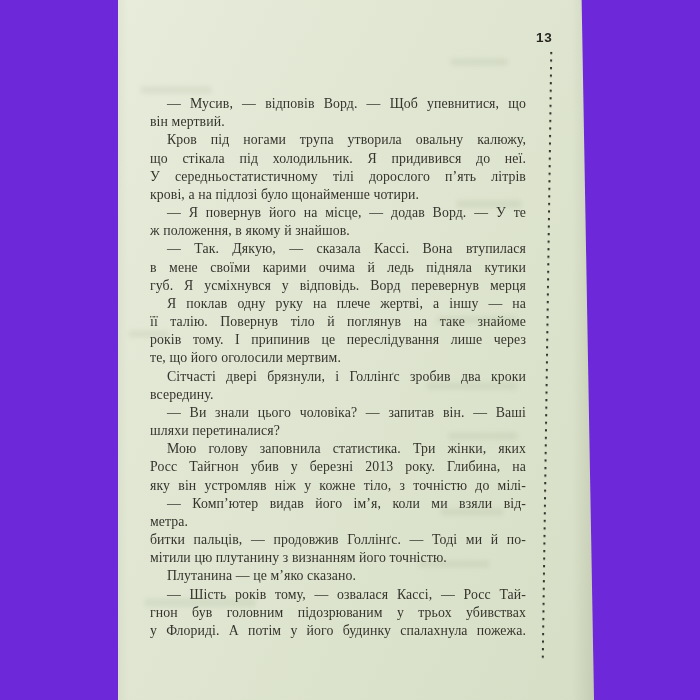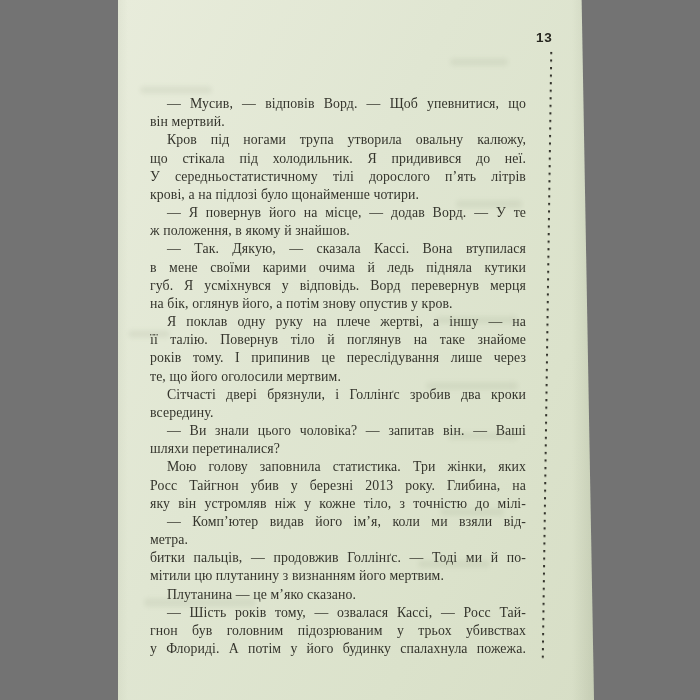--- a/index.html
+++ b/index.html
@@ -3,21 +3,21 @@
 <meta charset="utf-8">
 <style>
   html,body{margin:0;padding:0;}
   body{
     width:700px;height:700px;
     background:#ffffff;
     font-family:"Liberation Serif","DejaVu Serif",serif;
     overflow:hidden;
   }
   .scan{
-    position:relative;width:700px;height:700px;background:#737373;
+    position:relative;width:700px;height:700px;background:#6d28d9;
   }
   .page{
     position:absolute;left:118px;top:0;width:476px;height:700px;
     background:linear-gradient(118deg,#e8ecdb 0%,#e0e6d2 40%,#dbe2cb 75%,#d7dec6 100%);
     clip-path:polygon(0 0,97.4% 0,100% 100%,0 100%);
   }
   .edge-shade{
     position:absolute;right:0;top:0;width:22px;height:100%;
     background:linear-gradient(to right,rgba(80,90,60,0),rgba(80,90,60,0.13));
     pointer-events:none;
@@ -65,36 +65,35 @@
         <div class="line">він мертвий.</div>
         <div class="line indent just">Кров під ногами трупа утворила овальну калюжу,</div>
         <div class="line just">що стікала під холодильник. Я придивився до неї.</div>
         <div class="line just">У середньостатистичному тілі дорослого п’ять літрів</div>
         <div class="line">крові, а на підлозі було щонайменше чотири.</div>
         <div class="line indent just">— Я повернув його на місце, — додав Ворд. — У те</div>
         <div class="line">ж положення, в якому й знайшов.</div>
         <div class="line indent just">— Так. Дякую, — сказала Кассі. Вона втупилася</div>
         <div class="line just">в мене своїми карими очима й ледь підняла кутики</div>
         <div class="line just">губ. Я усміхнувся у відповідь. Ворд перевернув мерця</div>
-        <div class="line">на бік, оглянув його, а потім знову опустив у кров.</div>
         <div class="line indent just">Я поклав одну руку на плече жертві, а іншу — на</div>
         <div class="line just">її талію. Повернув тіло й поглянув на таке знайоме</div>
         <div class="line just">років тому. І припинив це переслідування лише через</div>
         <div class="line">те, що його оголосили мертвим.</div>
         <div class="line indent just">Сітчасті двері брязнули, і Голлінґс зробив два кроки</div>
         <div class="line">всередину.</div>
         <div class="line indent just">— Ви знали цього чоловіка? — запитав він. — Ваші</div>
         <div class="line">шляхи перетиналися?</div>
         <div class="line indent just">Мою голову заповнила статистика. Три жінки, яких</div>
         <div class="line just">Росс Тайгнон убив у березні 2013 року. Глибина, на</div>
         <div class="line just">яку він устромляв ніж у кожне тіло, з точністю до мілі-</div>
         <div class="line indent just">— Комп’ютер видав його ім’я, коли ми взяли від-</div>
         <div class="line">метра.</div>
         <div class="line just">битки пальців, — продовжив Голлінґс. — Тоді ми й по-</div>
-        <div class="line">мітили цю плутанину з визнанням його мертвим.</div>
+        <div class="line">мітили цю плутанину з визнанням його точністю.</div>
         <div class="line indent">Плутанина — це м’яко сказано.</div>
         <div class="line indent just">— Шість років тому, — озвалася Кассі, — Росс Тай-</div>
         <div class="line just">гнон був головним підозрюваним у трьох убивствах</div>
         <div class="line just">у Флориді. А потім у його будинку спалахнула пожежа.</div>
       </div>
 
     <div class="ghost" style="left:332px;top:58px;width:58px;height:8px;"></div>
     <div class="ghost" style="left:22px;top:86px;width:72px;height:8px;"></div>
     <div class="ghost" style="left:338px;top:200px;width:66px;height:8px;"></div>
     <div class="ghost" style="left:318px;top:316px;width:82px;height:8px;"></div>

